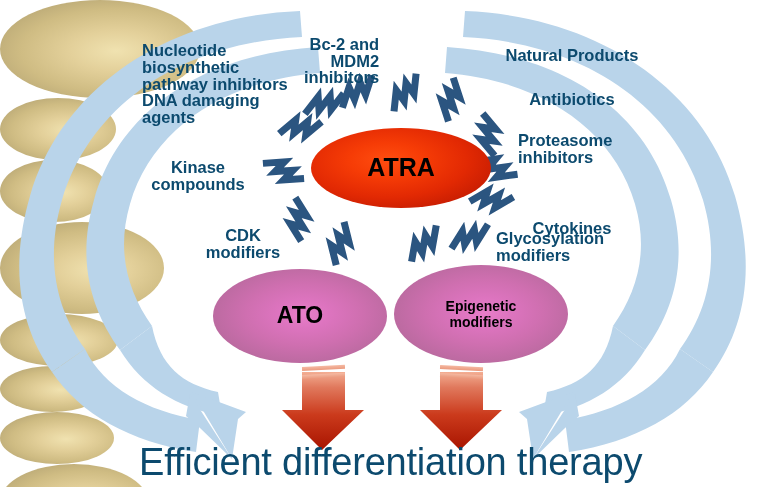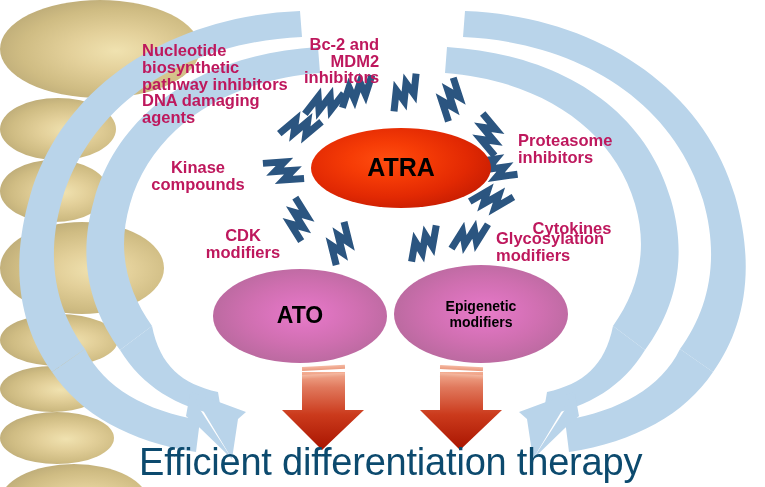--- a/index.html
+++ b/index.html
@@ -27,21 +27,21 @@
   }
 
   
   .tan{
     border-radius:50%;
     background:radial-gradient(ellipse at 58% 52%, #f0e2b0 0%, #e3d09a 28%, #cfbc83 58%, #b5a473 85%, #a5966a 100%);
   }
   
   .tan-label{
     position:absolute;
-    color:#be185d;
+    color:#0c4a6e;
     font-weight:bold;
     text-align:center;
     line-height:1.03;
     white-space:pre-line;
     display:flex;
     align-items:center;
     justify-content:center;
   }
 
   
@@ -212,20 +212,23 @@
 agents</div>
 
   <div class="tan" style="left:300px;top:36px;width:116px;height:62px;"></div>
   <div class="tan-label" style="left:304px;top:29px;width:128px;height:64px;font-size:16.5px;text-align:right;justify-content:flex-start;">Bc-2 and
 MDM2
 inhibitors</div>
 
   <div class="tan" style="left:390px;top:40px;width:108px;height:62px;"></div>
 
   <div class="tan" style="left:482px;top:36px;width:164px;height:92px;"></div>
+  <div class="tan-label" style="left:492px;top:42px;width:160px;height:70px;font-size:16.5px;line-height:1.35;">Natural Products
+
+Antibiotics</div>
 
   <div class="tan" style="left:512px;top:123px;width:118px;height:52px;"></div>
   <div class="tan-label" style="left:518px;top:124px;width:124px;height:50px;font-size:16.5px;text-align:left;justify-content:flex-start;">Proteasome
 inhibitors</div>
 
   <div class="tan" style="left:514px;top:172px;width:104px;height:46px;"></div>
   <div class="tan-label" style="left:520px;top:180px;width:104px;height:28px;font-size:16.5px;margin-top:34px;">Cytokines</div>
 
   <div class="tan" style="left:494px;top:219px;width:114px;height:52px;"></div>
   <div class="tan-label" style="left:496px;top:223px;width:126px;height:48px;font-size:16.5px;text-align:left;justify-content:flex-start;">Glycosylation

